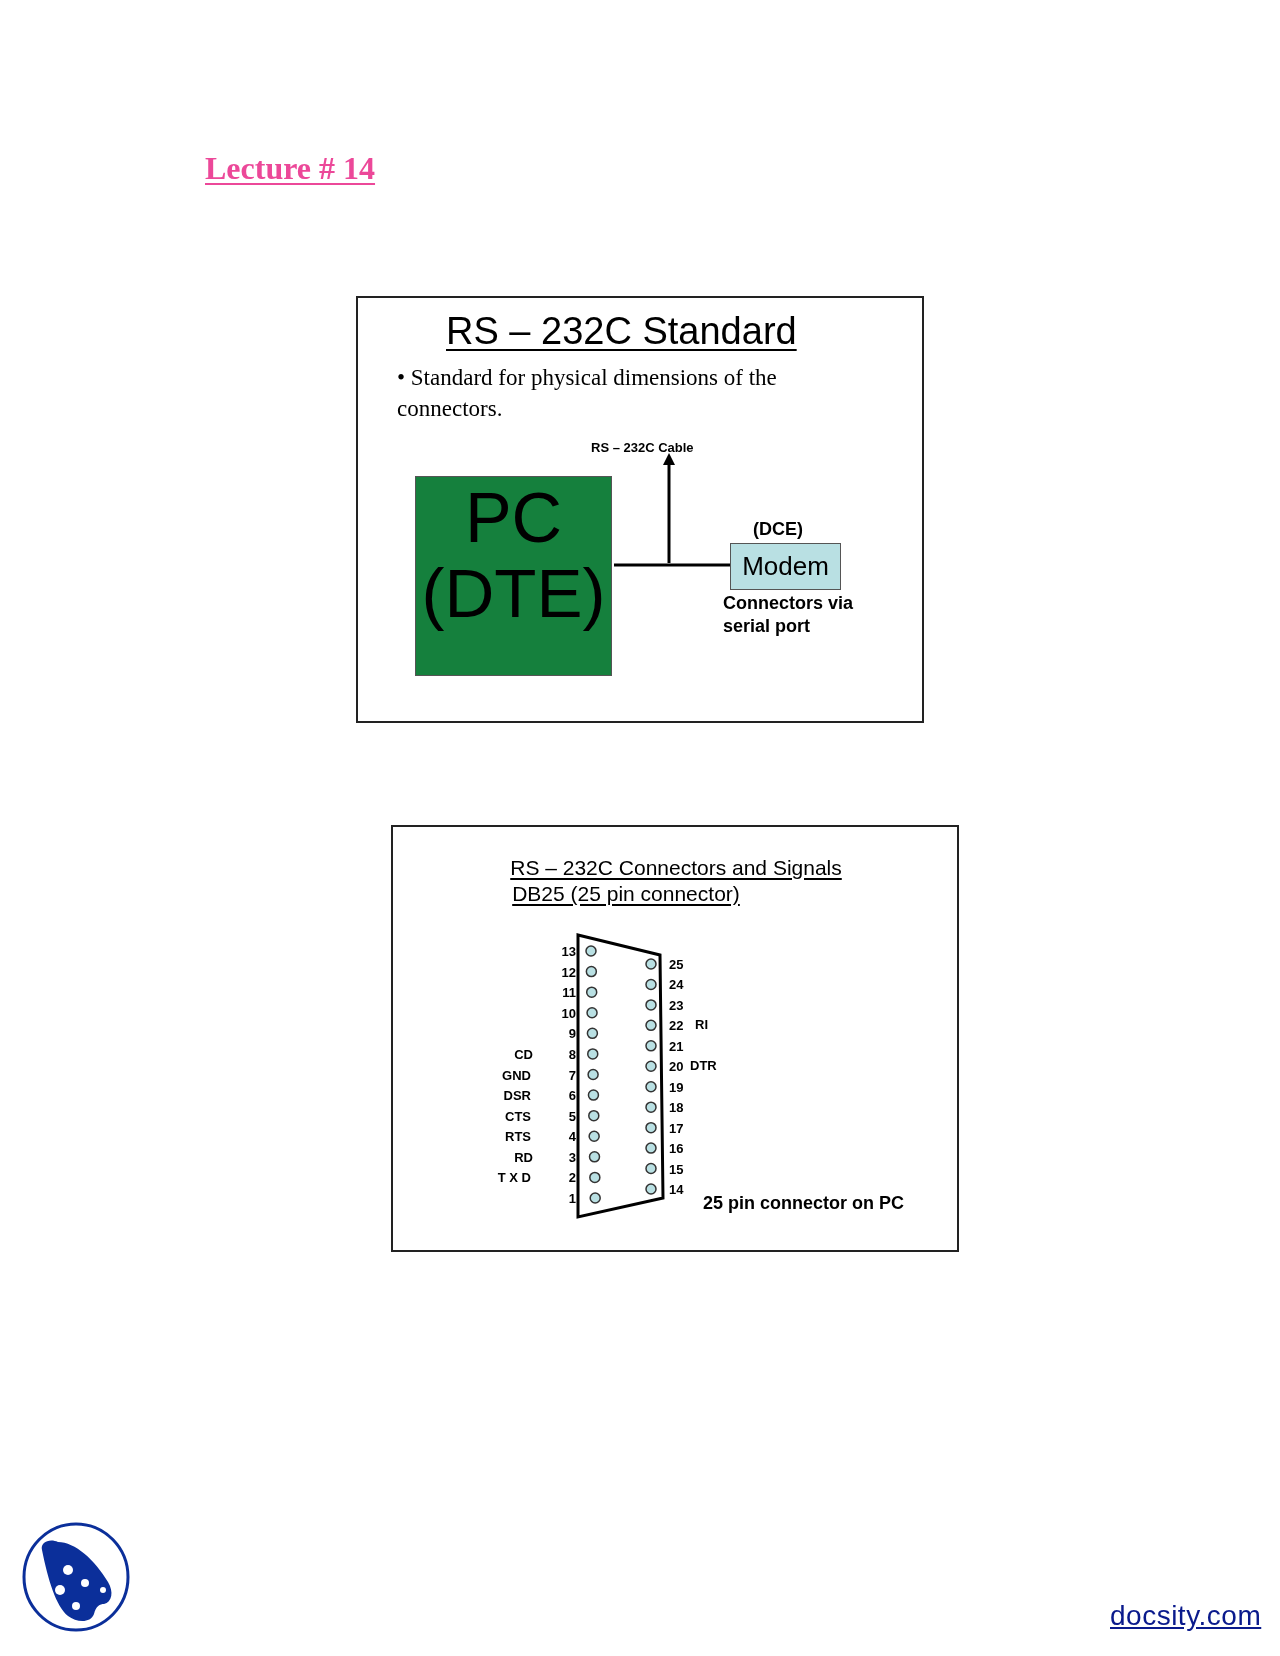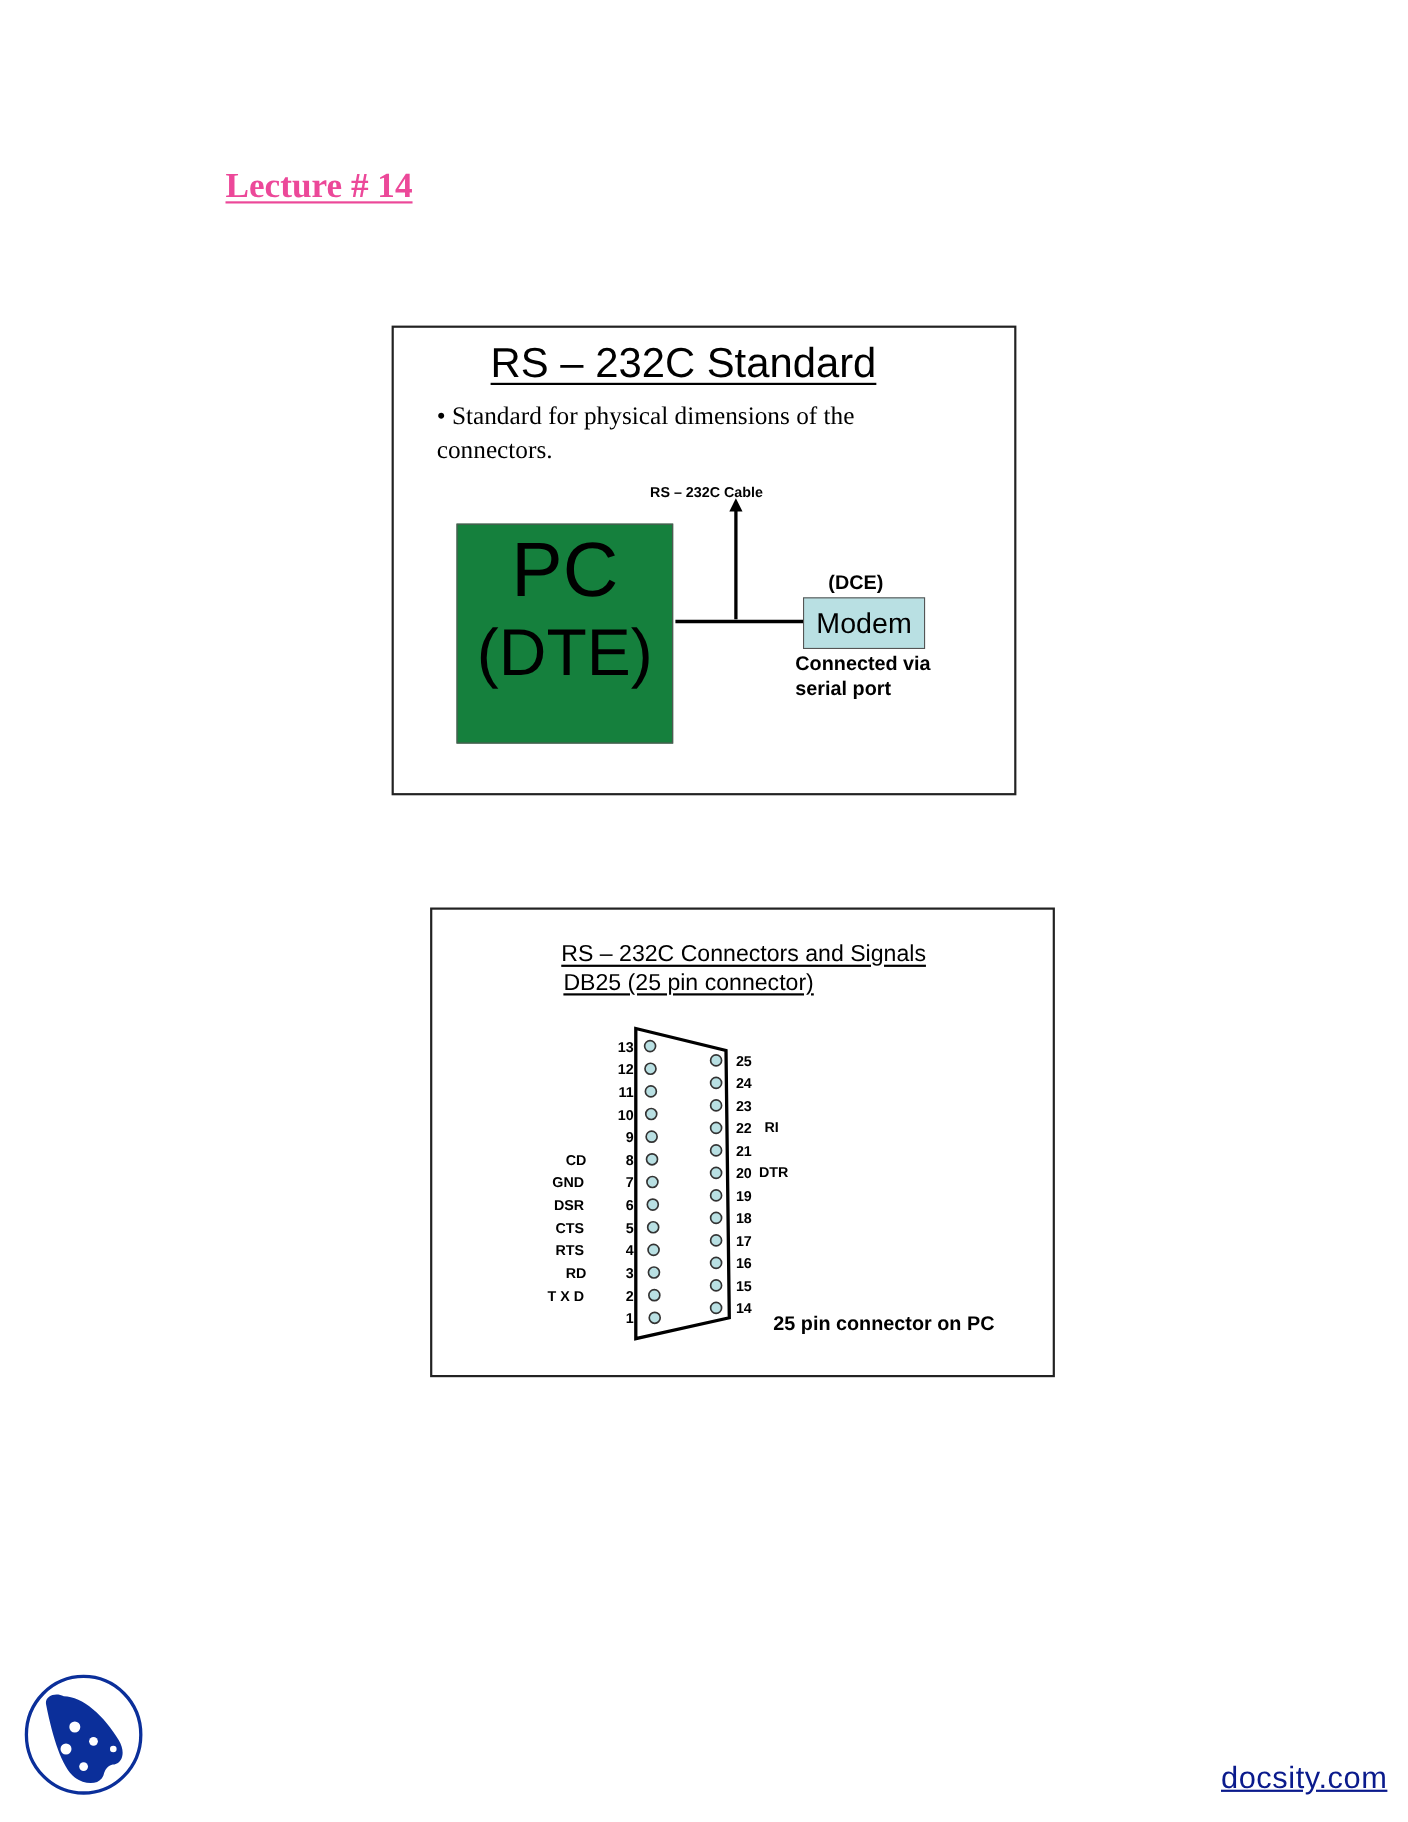--- a/index.html
+++ b/index.html
@@ -59,26 +59,26 @@
   <div class="abs sans-b" style="left:233px; top:142px; font-size:13px;">RS – 232C Cable</div>
 
   <svg class="abs" style="left:0; top:0;" width="566" height="425">
     <line x1="256" y1="267" x2="374" y2="267" stroke="#000" stroke-width="3"></line>
     <line x1="311" y1="265" x2="311" y2="165" stroke="#000" stroke-width="3"></line>
     <polygon points="305,167 317,167 311,155" fill="#000"></polygon>
   </svg>
 
   <div class="abs pc-box" style="left:57px; top:178px; width:197px; height:200px;">
     <div style="font-size:70px; line-height:72px; margin-top:5px;">PC</div>
-    <div style="font-size:60px; line-height:80px;text-align:center;">(DTE)</div>
+    <div style="font-size:69px; line-height:80px;text-align:center;">(DTE)</div>
   </div>
 
   <div class="abs sans-b" style="left:395px; top:221px; font-size:18px;">(DCE)</div>
   <div class="abs modem-box" style="left:372px; top:245px; width:111px; height:47px;">Modem</div>
-  <div class="abs sans-b" style="left:365px; top:295px; font-size:18px;">Connected via</div>
+  <div class="abs sans-b" style="left:365px; top:295px; font-size:18px;">Connectors via</div>
   <div class="abs sans-b" style="left:365px; top:318px; font-size:18px;">serial port</div>
 </div>
 
 <div id="slide2" class="abs slide">
   <div class="abs slide2-title" style="left:0; width:566px; top:29px;">RS – 232C Connectors and Signals</div>
   <div class="abs slide2-title" style="left:0; width:466px; top:55px;">DB25 (25 pin connector)</div>
 
   <svg class="abs" style="left:0; top:0;" width="566" height="425">
 
     <polygon points="185,108 267,128 270,371 185,390" fill="none" stroke="#000" stroke-width="3"></polygon>

